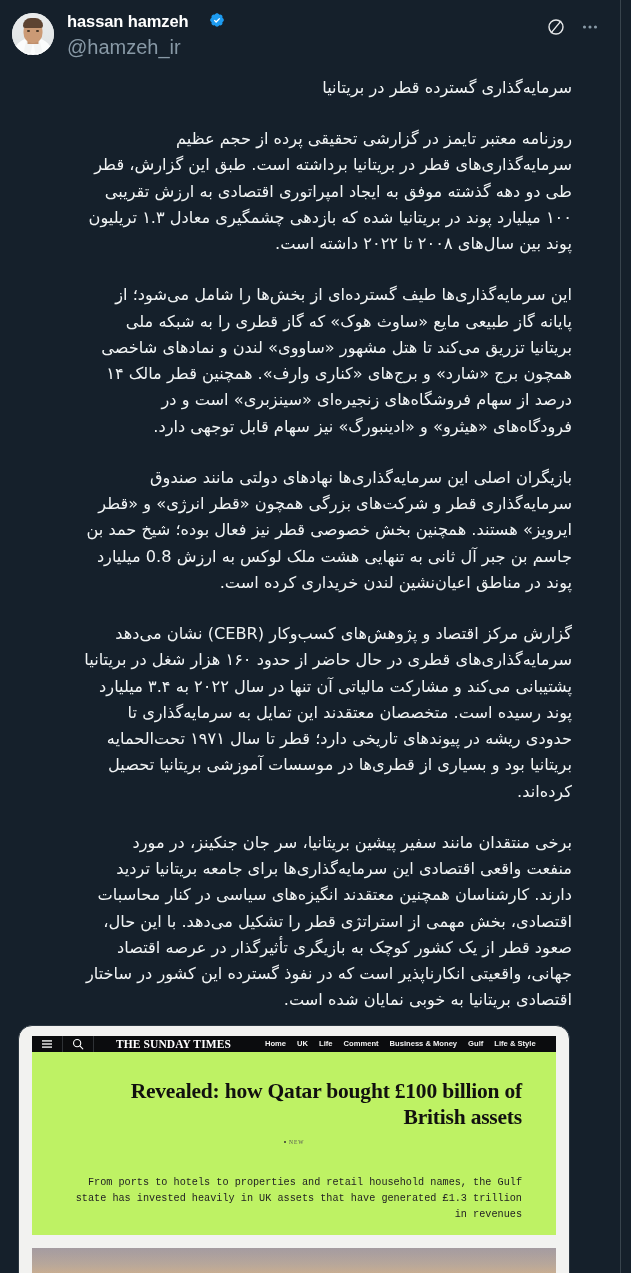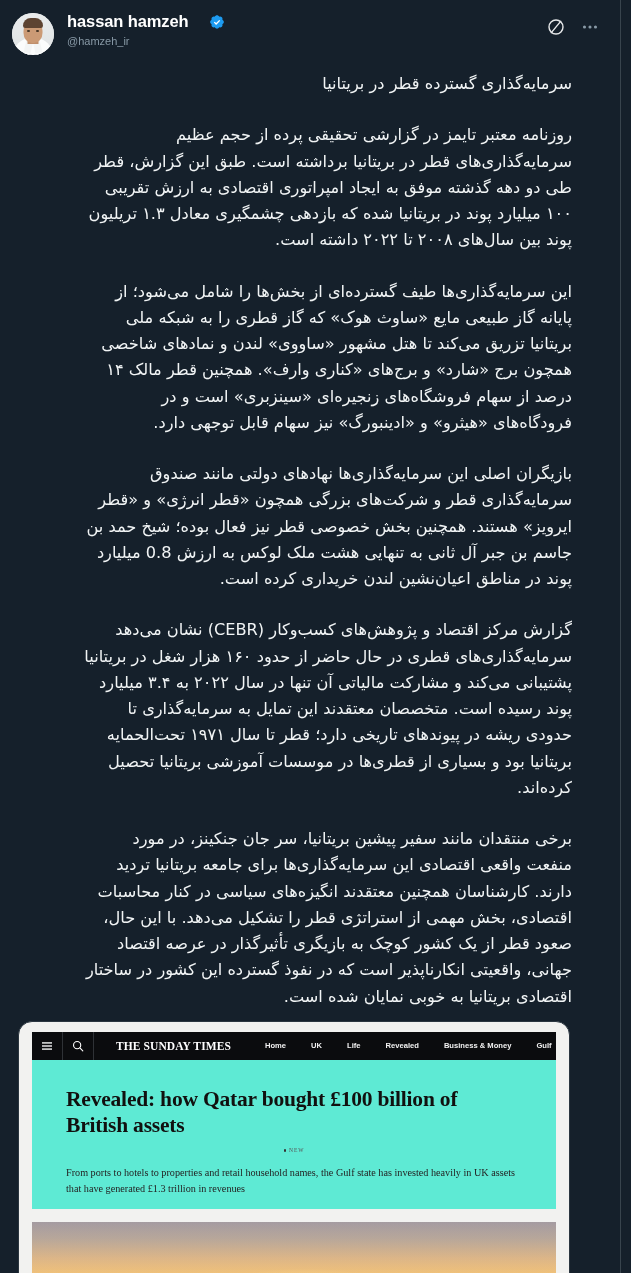--- a/index.html
+++ b/index.html
@@ -126,38 +126,37 @@
   .name-block {
     flex: 1 1 auto;
     min-width: 0;
     padding-left: 13px;
     padding-top: 0;
     direction: ltr;
     text-align: left;
   }
   .display-name-row {
     display: flex;
-    align-items: center;
     gap: 20px;
     line-height: 1.2;
   }
   .display-name {
     font-size: 16.5px;
     font-weight: bold;
     color: #ffffff;
     letter-spacing: -0.1px;
     white-space: nowrap;
   }
   .verified-badge {
     width: 16px; height: 16px;
     flex: 0 0 auto;
     display: block;
   }
   .handle {
-    font-size: 11px;
+    font-size: 20px;
     color: #8899a6;
     margin-top: 3px;
     line-height: 1.2;
     white-space: nowrap;
   }
 
   .header-actions {
     flex: 0 0 auto;
     display: flex;
     align-items: center;
@@ -203,21 +202,21 @@
     background: #f2f2f0;
     border: 1px solid #2b3640;
     height: 449px;
     position: relative;
   }
 
   
   .st-nav {
     direction: ltr;
     background: #0b0c0e;
-    height: 28px;
+    height: 16px;
     display: flex;
     align-items: center;
     margin: 10px 13px 0 13px;
     color: #ffffff;
     position: relative;
   }
   .st-nav .nav-cell {
     display: flex;
     align-items: center;
     justify-content: center;
@@ -232,35 +231,35 @@
     font-family: "Liberation Serif", "DejaVu Serif", serif;
     font-weight: bold;
     font-size: 11.5px;
     letter-spacing: 0.1px;
     white-space: nowrap;
     padding: 0 13px;
   }
   .nav-links {
     display: flex;
     align-items: center;
-    gap: 25px;
+    gap: 11px;
     padding-left: 12px;
     font-size: 7.6px;
     font-weight: bold;
     white-space: nowrap;
     overflow: hidden;
   }
   .nav-links span { color: #f2f2f2; }
 
   
   .st-article {
-    background: #5eead4;
+    background: #bef264;
     margin: 0 13px;
     padding: 26px 34px 12px 34px;
-    text-align: left;
+    text-align: right;
     direction: ltr;
     color: #111111;
   }
   .st-headline {
     font-family: "Liberation Serif", "DejaVu Serif", serif;
     font-weight: bold;
     font-size: 21.5px;
     line-height: 1.22;
     color: #11100f;
     letter-spacing: -0.2px;
@@ -275,22 +274,22 @@
     align-items: center;
     justify-content: center;
     gap: 3px;
   }
   .st-newflag .dot {
     width: 2.5px; height: 2.5px;
     background: #333; border-radius: 50%;
     display: inline-block;
   }
   .st-standfirst {
-    margin-top: 12px;
-    font-family: Liberation Serif, serif;
+    margin-top: 30px;
+    font-family: Liberation Mono, monospace;
     font-size: 10.2px;
     line-height: 1.58;
     color: #232323;
   }
 
   
   .st-photo {
     margin: 13px 13px 0 13px;
     height: 192px;
     position: relative;
@@ -404,21 +403,21 @@
           <line x1="9.2" y1="9.2" x2="12.6" y2="12.6" stroke="#fff" stroke-width="1.3" stroke-linecap="round"></line>
         </svg>
       </div>
       <div class="nav-cell no-border">
         <span class="masthead">THE SUNDAY TIMES</span>
       </div>
       <div class="nav-links">
         <span>Home</span>
         <span>UK</span>
         <span>Life</span>
-        <span>Revealed</span>
+        <span>Comment</span>
         <span>Business &amp; Money</span>
         <span>Gulf</span>
         <span>Life &amp; Style</span>
 
       </div>
     </div>
 
     <div class="st-article">
       <div class="st-headline">Revealed: how Qatar bought £100 billion of British assets</div>
       <div class="st-newflag">

